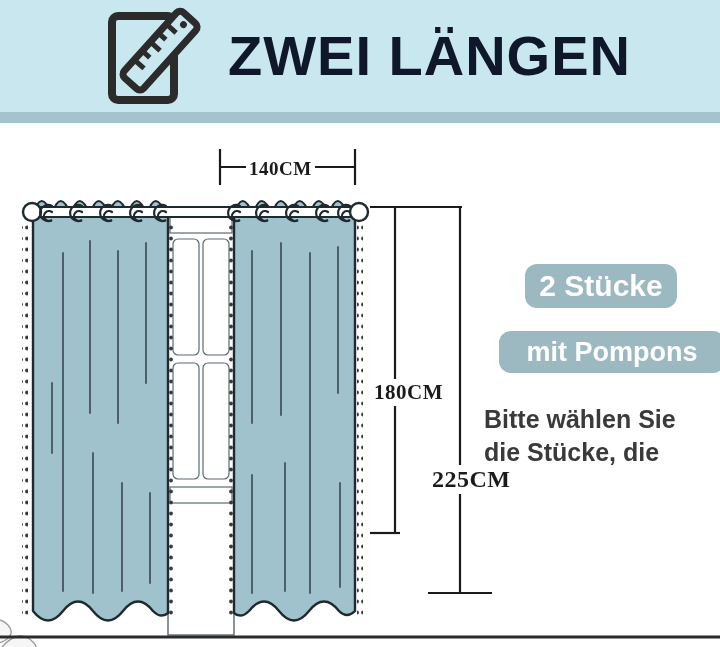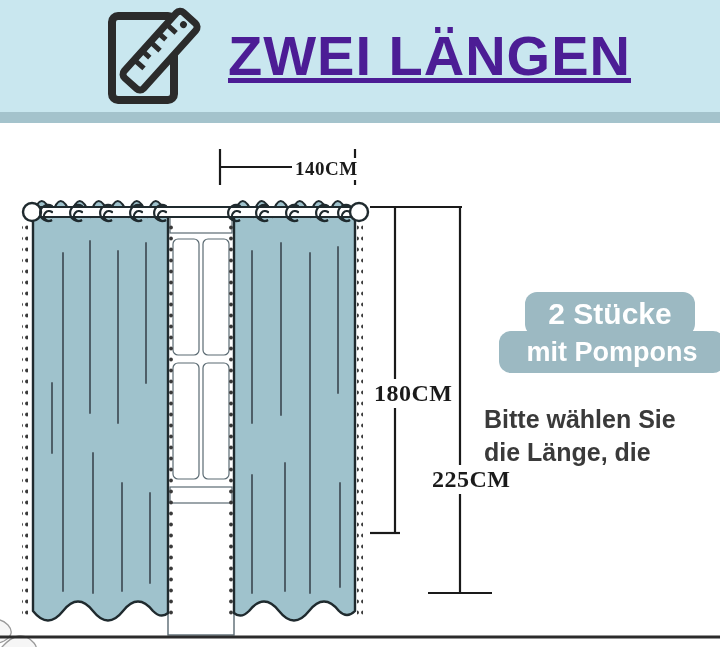--- a/index.html
+++ b/index.html
@@ -24,64 +24,63 @@
   }
   .header-icon{
     position:absolute;left:104px;top:6px;width:104px;height:104px;
   }
   .header-title{
     position:absolute;left:228px;top:21px;
     font-family:"Liberation Sans", sans-serif;
     font-weight:bold;
     font-size:56px;
     letter-spacing:1px;
-    color:#4c1d95;
+    color:#0f172a;
     line-height:70px;
     white-space:nowrap;
-    text-decoration:underline;
   }
 
   
   .stage{position:absolute;left:0;top:123px;width:720px;height:524px;}
   .stage svg{display:block;}
 
   
   .badge{
     position:absolute;
     background:#9cb9c2;
     color:#ffffff;
     font-family:"Liberation Sans", sans-serif;
     font-weight:bold;
     display:flex;align-items:center;justify-content:center;
     border-radius:12px;
     white-space:nowrap;
   }
-  .badge-1{left:525px;top:292px;width:170px;height:44px;font-size:30px;}
+  .badge-1{left:525px;top:264px;width:152px;height:44px;font-size:30px;}
   .badge-2{left:499px;top:331px;width:226px;height:42px;font-size:27px;}
 
   .para{
     position:absolute;left:484px;top:403px;width:232px;
     font-family:"Liberation Sans", sans-serif;
     font-weight:bold;
     font-size:25px;
     line-height:33px;
     color:#3a3a3a;
   }
 
   
   .dim-label{
     position:absolute;
     font-family:"Liberation Serif", serif;
     font-weight:bold;
     color:#1a1a1a;
     white-space:nowrap;
     letter-spacing:0.5px;
   }
-  .dim-140{left:246px;top:158px;font-size:19px;background:#fff;padding:0 3px;margin-left:46px;}
-  .dim-180{left:370px;top:379px;font-size:24px;background:#fff;padding:1px 4px;text-align:center;}
+  .dim-140{left:246px;top:158px;font-size:19px;background:#fff;padding:0 3px;}
+  .dim-180{left:370px;top:379px;font-size:21px;background:#fff;padding:1px 4px;text-align:center;}
   .dim-225{left:428px;top:441px;font-size:24px;background:#fff;padding:1px 4px;margin-top:24px;}
 </style>
 </head>
 <body>
 
 <div id="root">
 
   <div class="header">
     <div class="header-icon">
       <svg width="104" height="104" viewBox="0 0 104 104">
@@ -250,16 +249,16 @@
 
   <div class="dim-label dim-140">140CM</div>
   <div class="dim-label dim-180">180CM</div>
   <div class="dim-label dim-225">225CM</div>
 
   <div class="badge badge-1">2 Stücke</div>
   <div class="badge badge-2">mit Pompons</div>
 
   <div class="para">
     <div>Bitte wählen Sie</div>
-    <div>die Länge, die</div>
+    <div>die Stücke, die</div>
   </div>
 
 </div>
 
 </body></html>

